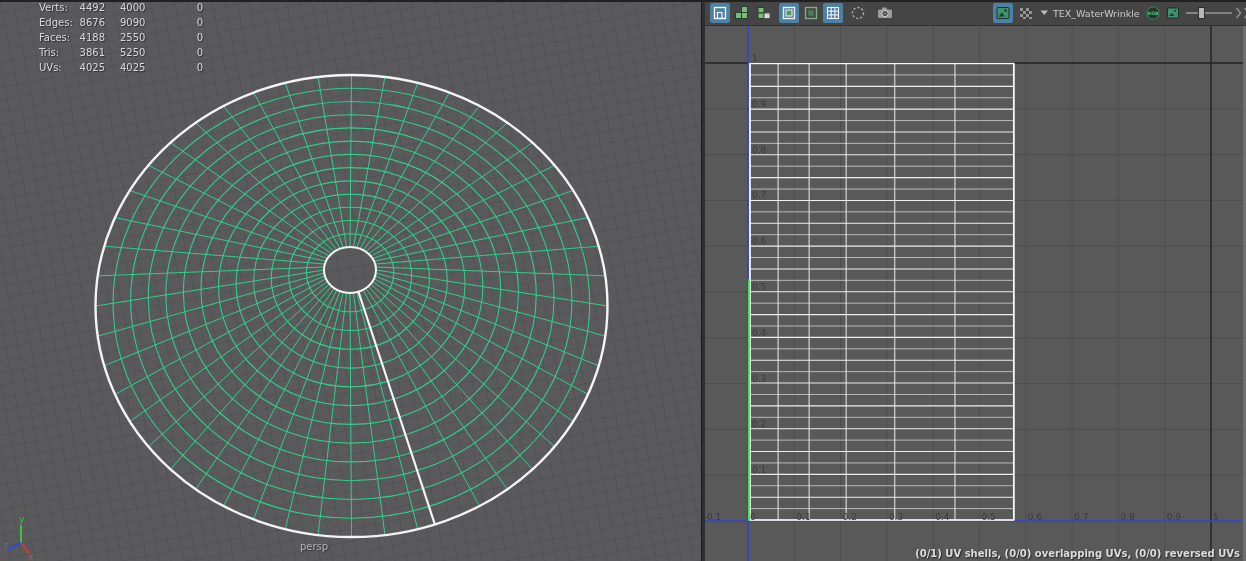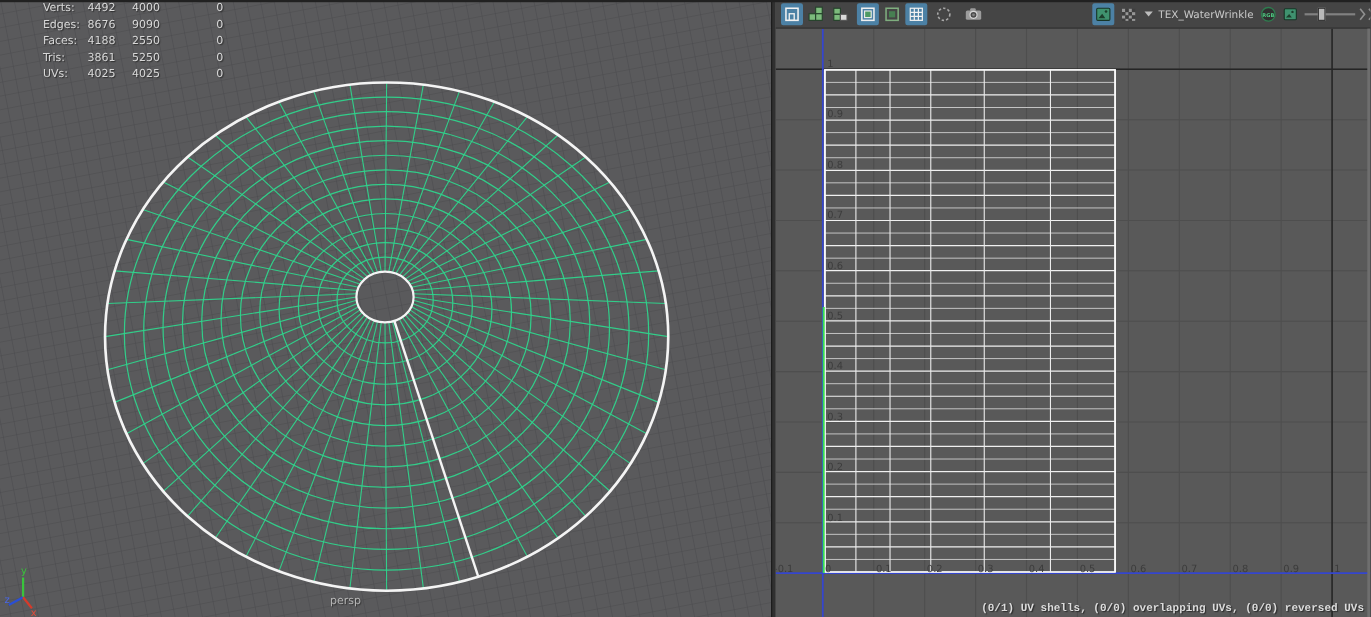--- a/index.html
+++ b/index.html
@@ -32,21 +32,21 @@
   #tb-left{position:absolute;left:5px;top:3px;display:flex;align-items:center;}
   .tbicon{width:20px;height:20px;border-radius:2px;display:flex;align-items:center;justify-content:center;flex:0 0 auto;}
   .tbicon.sel{background:#4c81a5;}
   #tb-right{position:absolute;left:288px;top:3px;display:flex;align-items:center;}
   #texture-name{width:86px;overflow:hidden;white-space:nowrap;font-size:9.5px;color:#c9c9c9;margin:0 4px 0 4px;}
   #uv-slider{position:relative;width:46px;height:14px;margin:0 3px;}
   #uv-slider .track{position:absolute;left:0;top:6px;width:46px;height:2px;background:#818181;}
   #uv-slider .handle{position:absolute;top:1px;width:7px;height:12px;background:#b8b8b8;border:1px solid #2d2d2d;box-sizing:border-box;}
   #uv-canvas{position:absolute;left:0;top:26px;}
   #uv-status{position:absolute;right:6px;bottom:2px;font-size:10px;font-weight:bold;color:#dcdcdc;
-      text-shadow:1px 1px 1px #2c2c2c;z-index:12;white-space:nowrap;font-family:Liberation Mono, monospace;}
+      text-shadow:1px 1px 1px #2c2c2c;z-index:12;white-space:nowrap;}
   #right-edge-strip{position:absolute;right:0;top:26px;width:3px;height:535px;background:#6e6e6e;z-index:11;}
 </style>
 </head>
 <body>
 
 <div id="topstrip"></div>
 
 <div id="viewport">
   <svg id="vp-grid" width="701" height="561">
     <defs>

